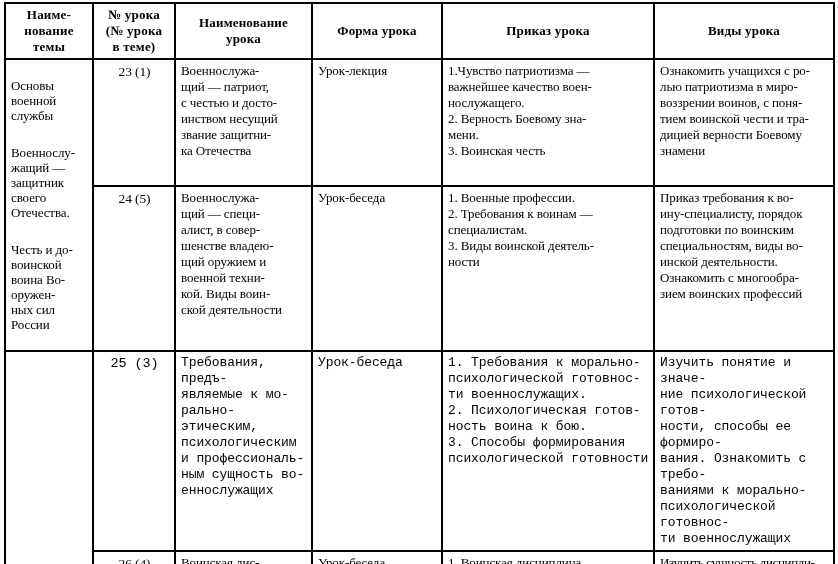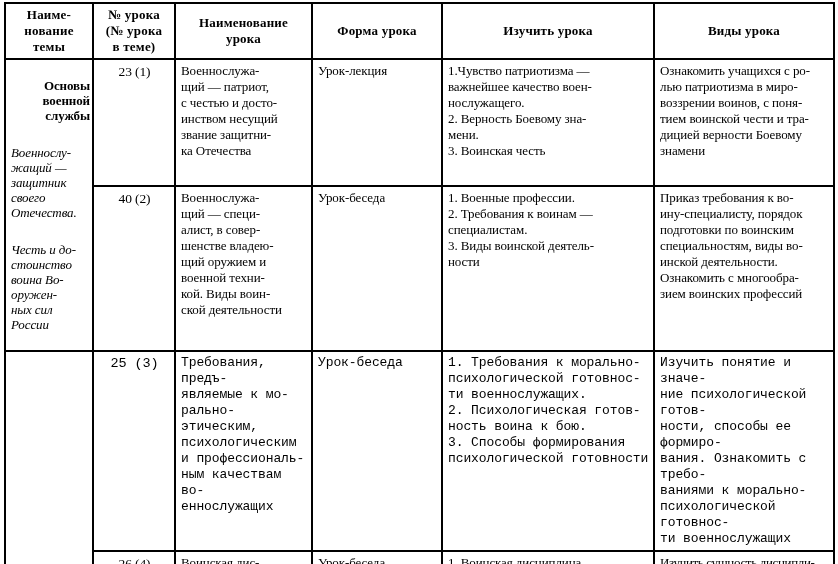--- a/index.html
+++ b/index.html
@@ -42,22 +42,22 @@
     text-align: left;
     padding: 3px 4px 3px 5px;
     letter-spacing: -0.1px;
   }
   td.num {
     text-align: center;
     font-size: 13.5px;
     padding-top: 4px;
   }
   td.theme-cell { line-height: 15px; padding-right: 2px; }
-  .theme-title { font-weight: bold; text-align: right; }
-  .theme-para { margin-top: 7px; font-style: italic; }
+  .theme-title { font-weight: normal; }
+  .theme-para { margin-top: 7px; }
   td.tight { letter-spacing: -0.35px; }
   tr.r1 { height: 100px; }
   tr.r2 { height: 134px; }
   tr.r3 { height: 120px; font-family: Liberation Mono, monospace; }
   tr.r4 { height: 116px; }
 </style>
 </head>
 <body>
 
 <div class="page">
@@ -74,37 +74,37 @@
       <tr>
         <th>Наиме-
 нование
 темы</th>
         <th>№ урока
 (№ урока
 в теме)</th>
         <th>Наименование
 урока</th>
         <th>Форма урока</th>
-        <th>Изучить урока</th>
+        <th>Приказ урока</th>
         <th>Виды урока</th>
       </tr>
     </thead>
     <tbody>
       <tr class="r1">
         <td class="theme-cell" rowspan="2">
           <div class="theme-title">Основы
 военной
 службы</div>
           <div class="theme-para">Военнослу-
 жащий —
 защитник
 своего
 Отечества.</div>
           <div class="theme-para">Честь и до-
-стоинство
+воинской
 воина Во-
 оружен-
 ных сил
 России</div>
         </td>
         <td class="num">23 (1)</td>
         <td>Военнослужа-
 щий — патриот,
 с честью и досто-
 инством несущий
@@ -118,21 +118,21 @@
 мени.
 3. Воинская честь</td>
         <td>Ознакомить учащихся с ро-
 лью патриотизма в миро-
 воззрении воинов, с поня-
 тием воинской чести и тра-
 дицией верности Боевому
 знамени</td>
       </tr>
       <tr class="r2">
-        <td class="num">40 (2)</td>
+        <td class="num">24 (5)</td>
         <td>Военнослужа-
 щий — специ-
 алист, в совер-
 шенстве владею-
 щий оружием и
 военной техни-
 кой. Виды воин-
 ской деятельности</td>
         <td>Урок-беседа</td>
         <td>1. Военные профессии.
@@ -149,21 +149,21 @@
 зием воинских профессий</td>
       </tr>
       <tr class="r3">
         <td class="theme-cell" rowspan="2"></td>
         <td class="num">25 (3)</td>
         <td>Требования, предъ-
 являемые к мо-
 рально-этическим,
 психологическим
 и профессиональ-
-ным качествам во-
+ным сущность во-
 еннослужащих</td>
         <td>Урок-беседа</td>
         <td>1. Требования к морально-
 психологической готовнос-
 ти военнослужащих.
 2. Психологическая готов-
 ность воина к бою.
 3. Способы формирования
 психологической готовности</td>
         <td>Изучить понятие и значе-

